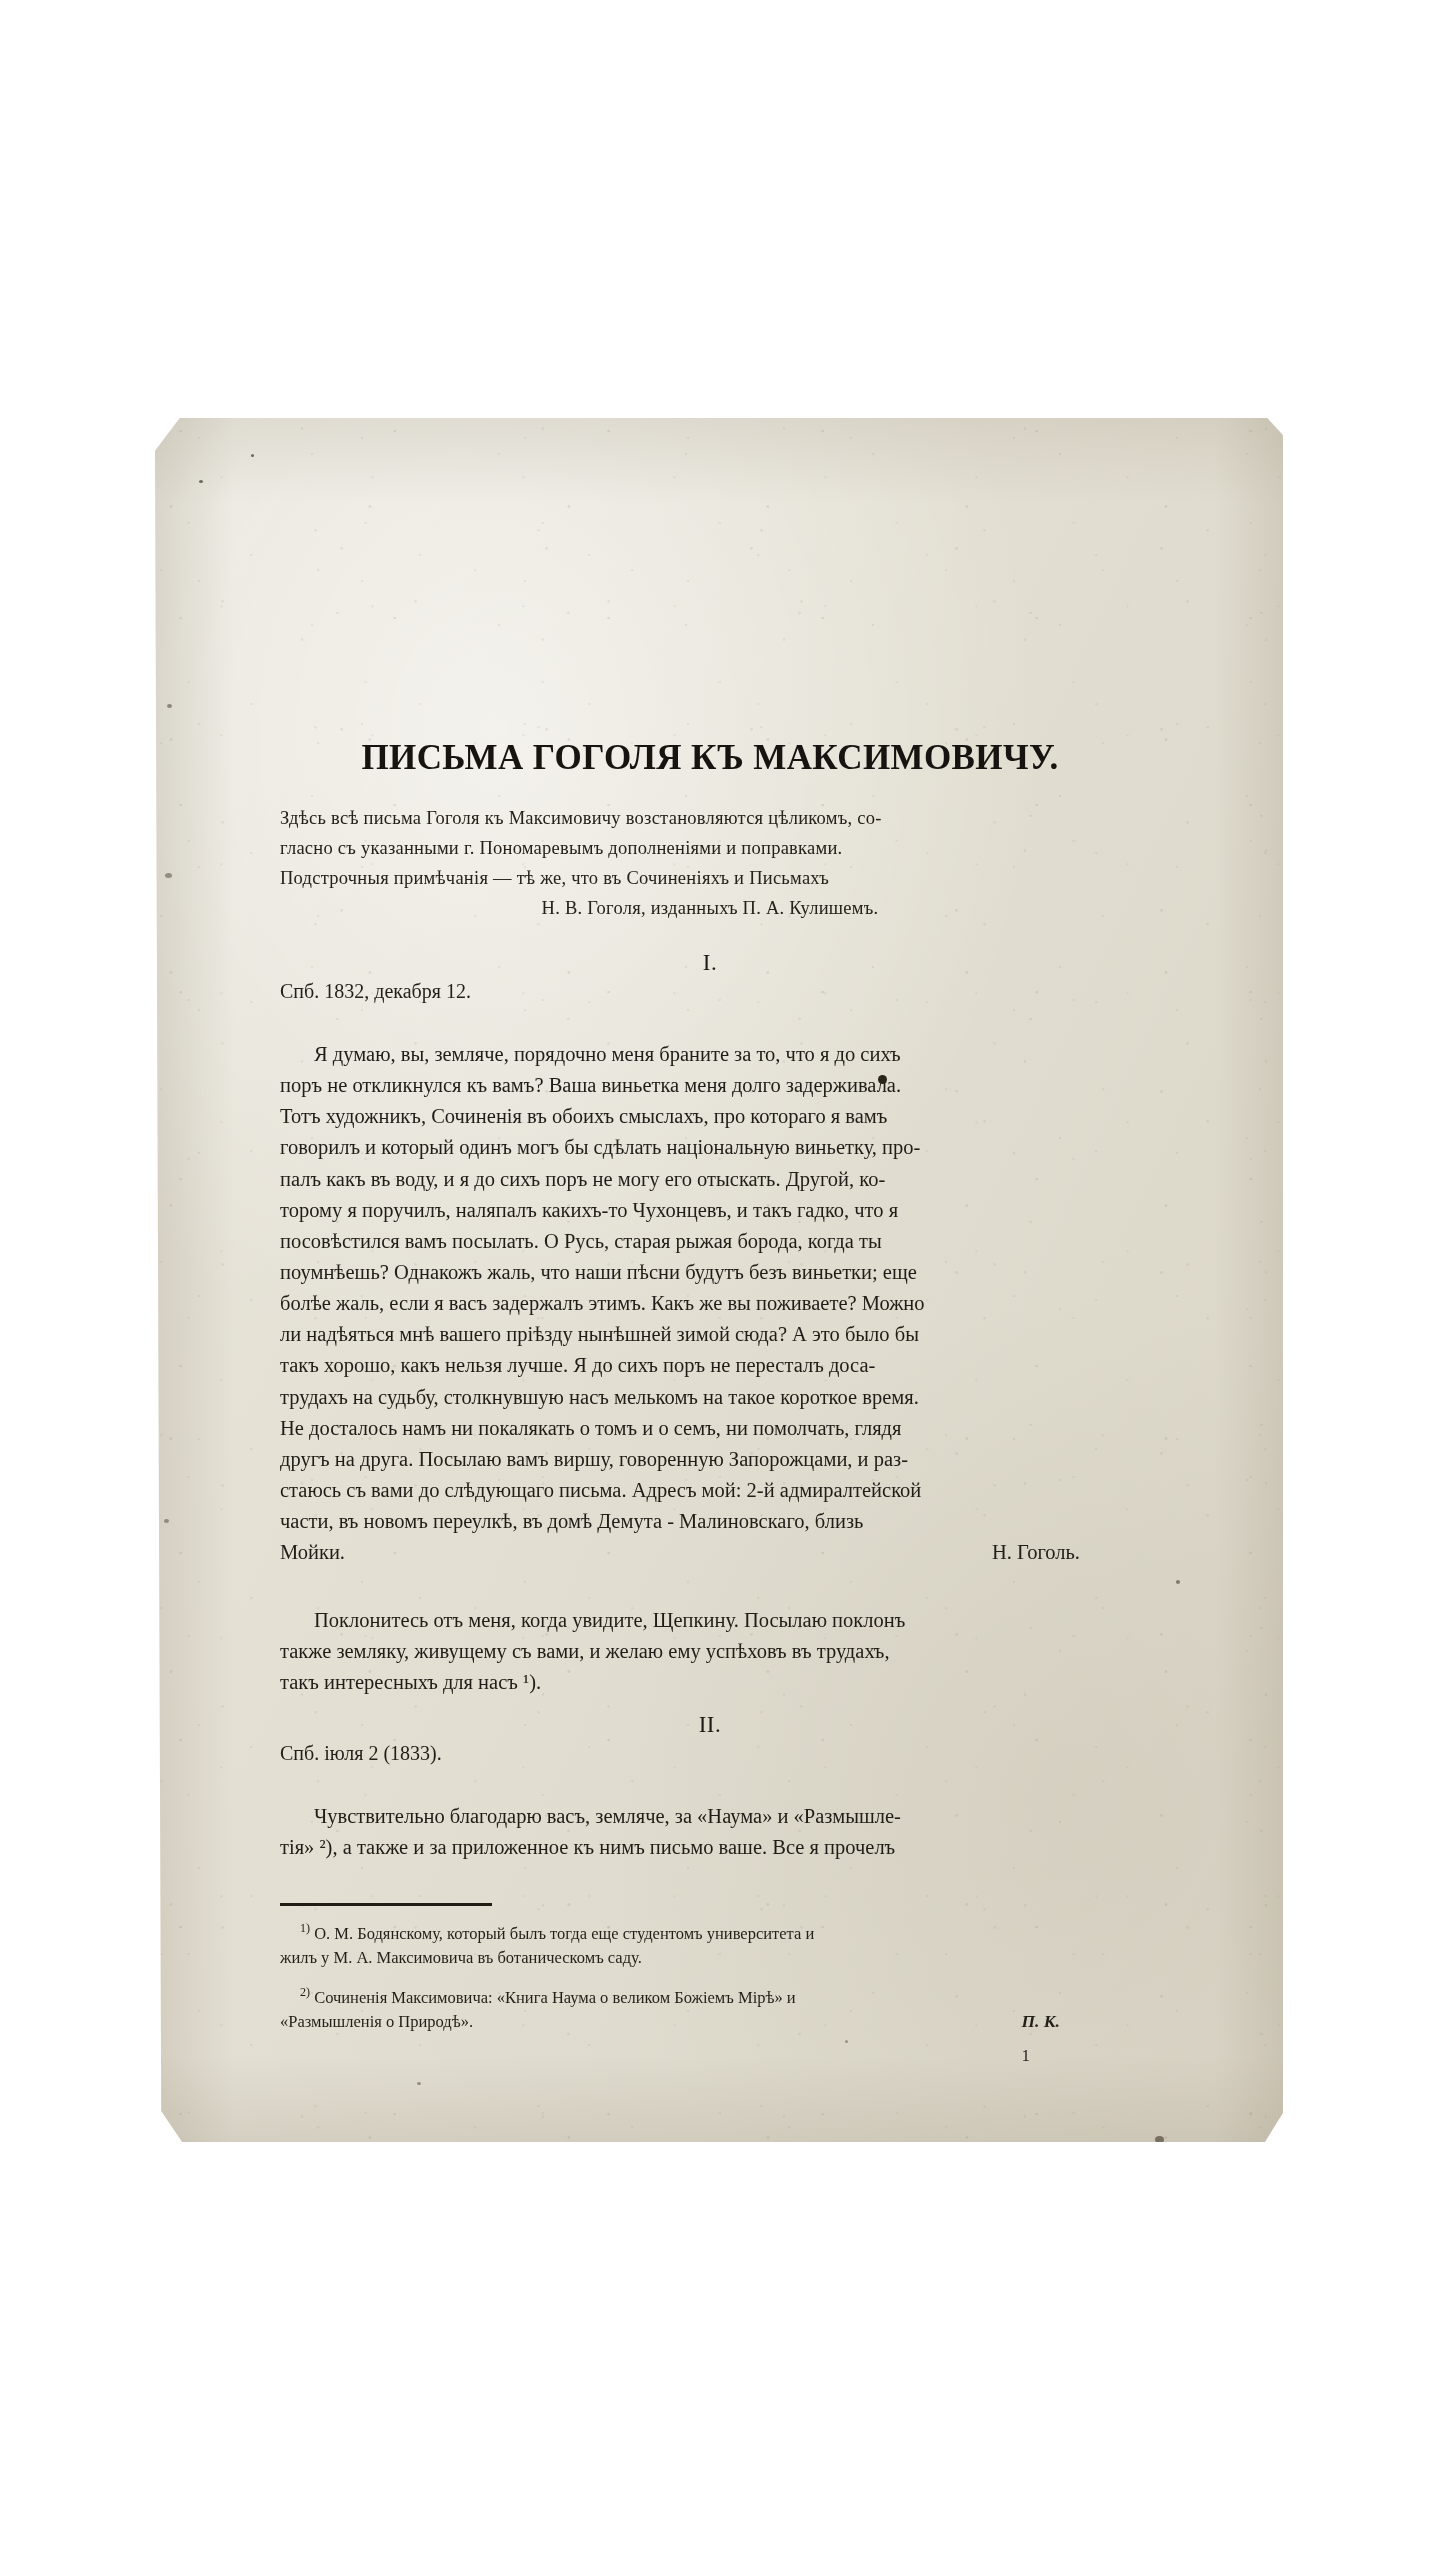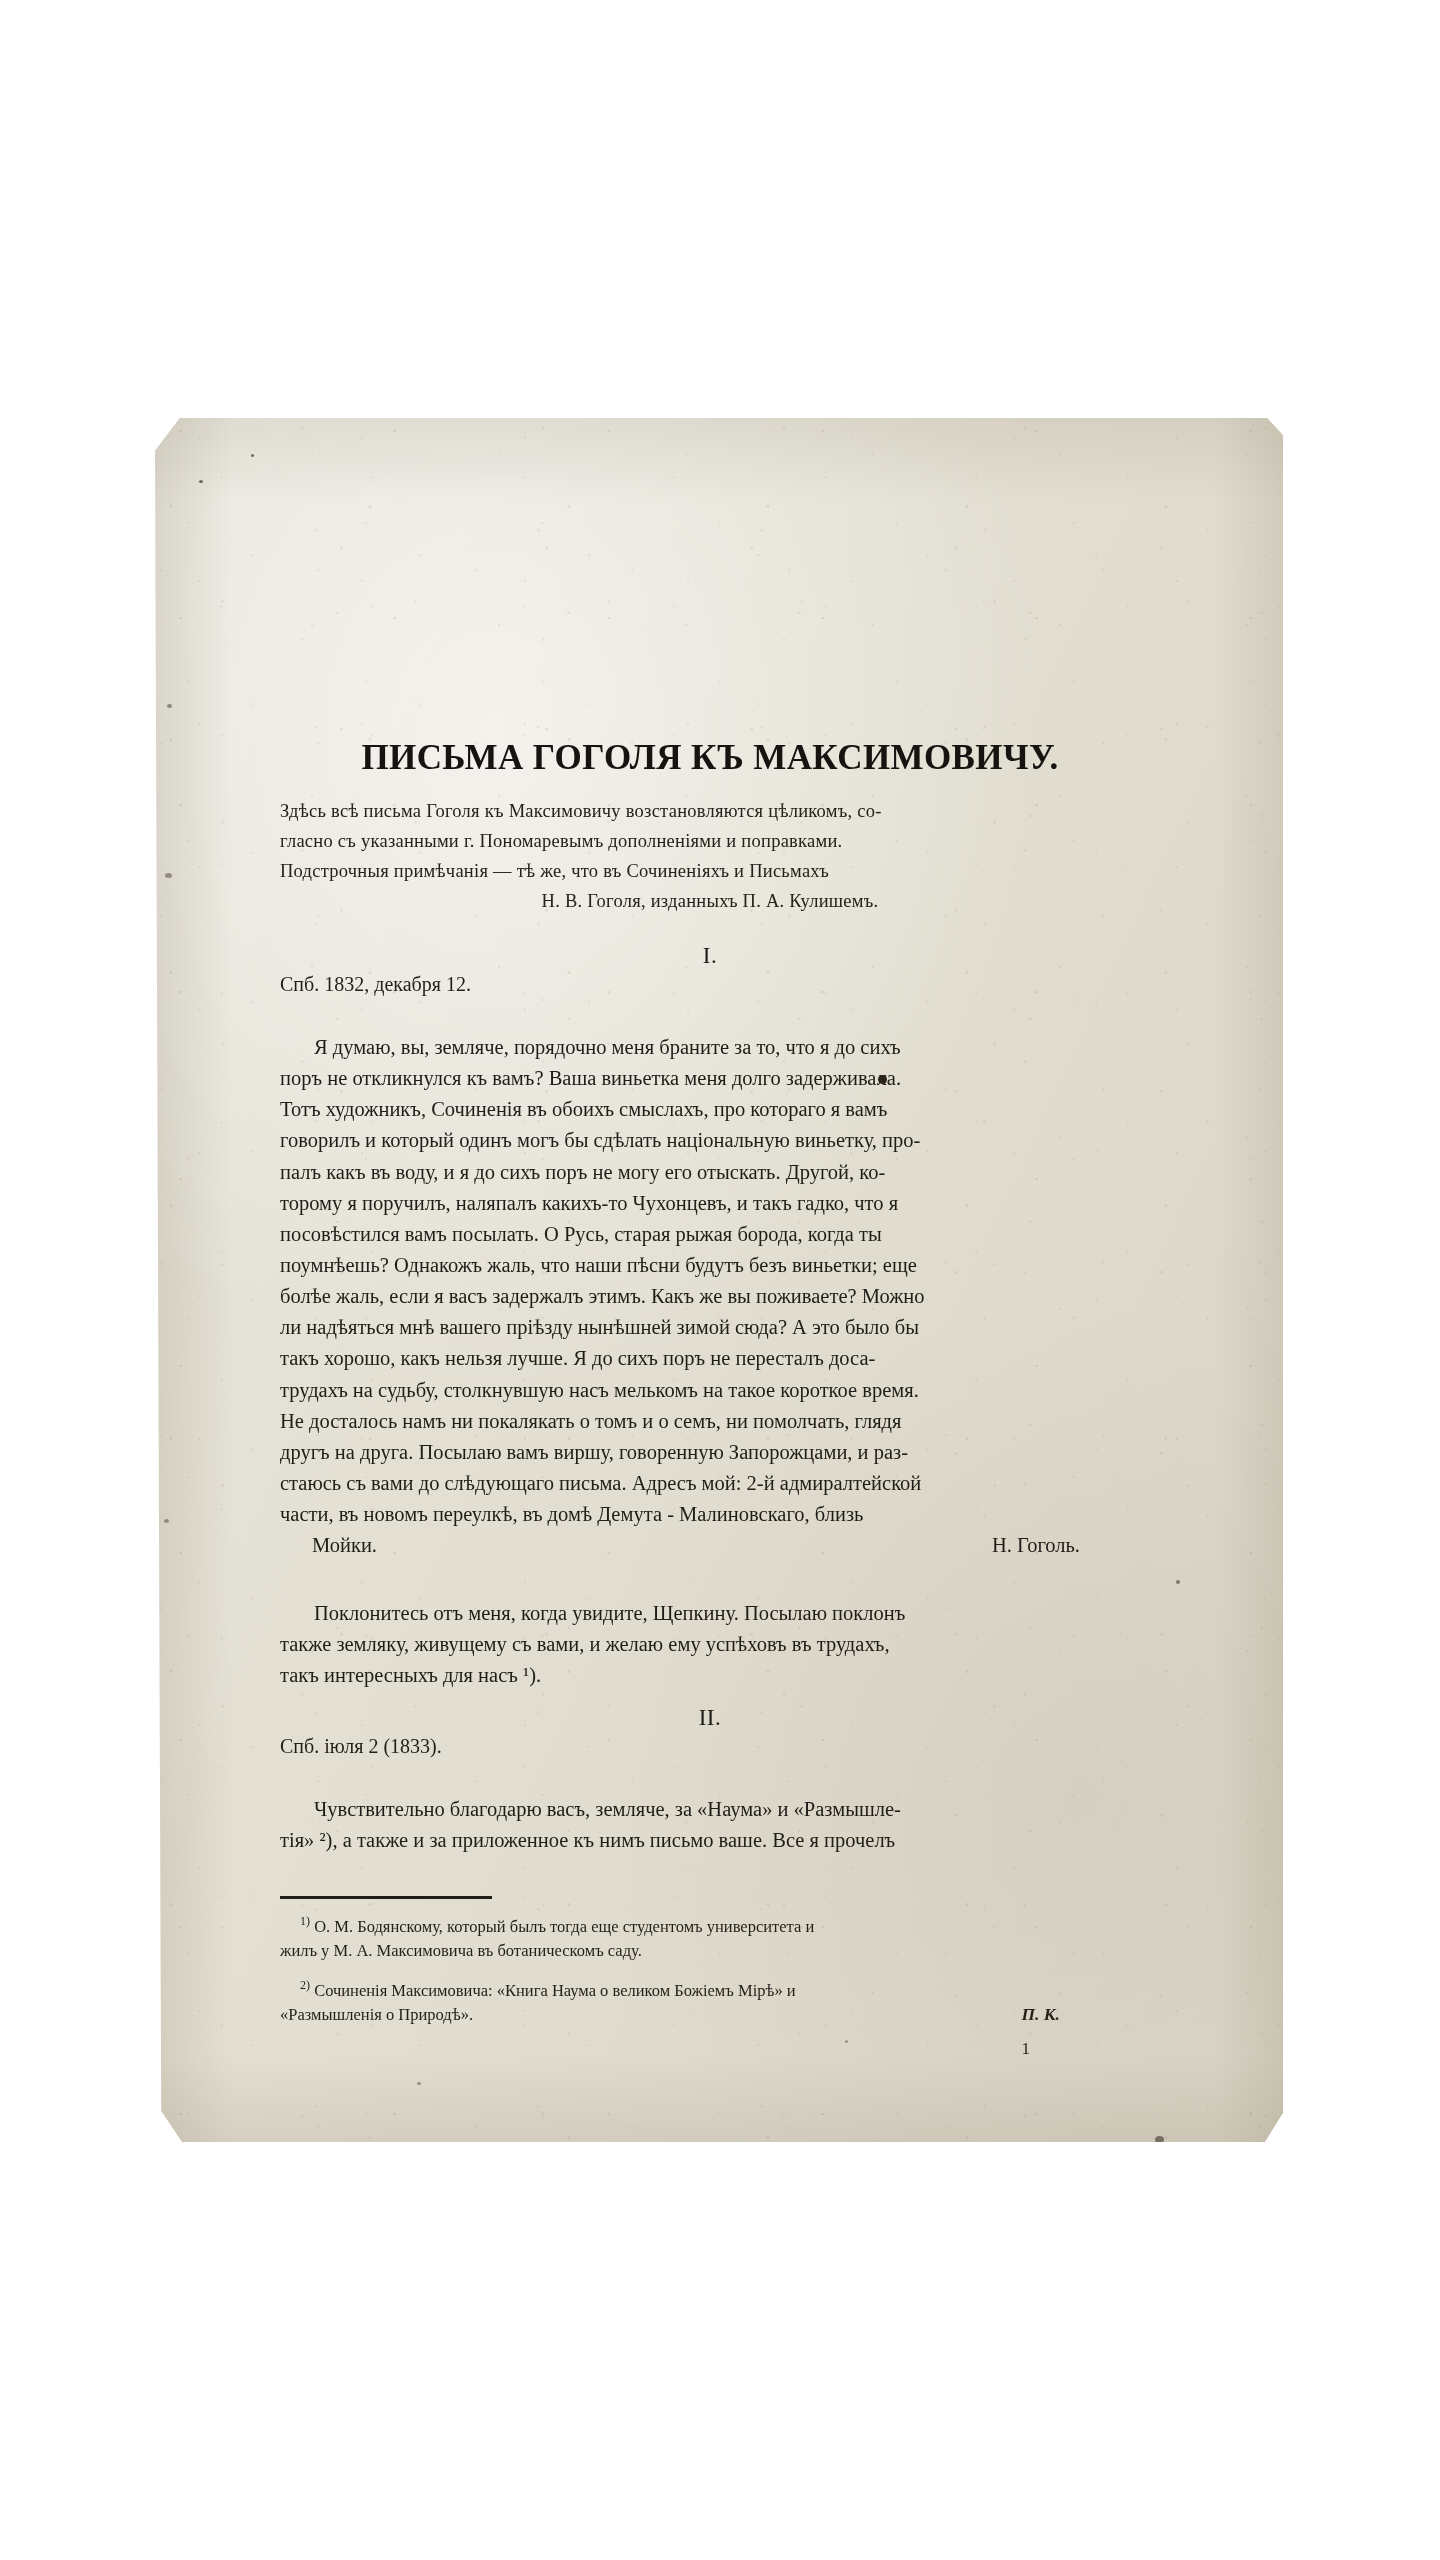--- a/index.html
+++ b/index.html
@@ -97,21 +97,21 @@
     position: absolute;
     left: 598px;
     top: 337px;
     width: 9px;
     height: 9px;
     border-radius: 50%;
     background: #2a241b;
   }
 
   h1#doc-title {
-    margin: 0 0 19px 0;
+    margin: 0 0 26px 0;
     font-size: 35px;
     font-weight: bold;
     text-align: center;
     letter-spacing: .4px;
     color: #161310;
     font-family: "Liberation Serif", "DejaVu Serif", serif;
     text-rendering: optimizeLegibility;
   }
 
   .headnote {
@@ -151,21 +151,20 @@
     text-align: justify;
     color: #201c17;
   }
   p.body .line { display: block; white-space: nowrap; }
   p.body .line.first { text-indent: 0; margin-top: 36px; }
   .indent-lead { display: inline-block; width: 34px; }
 
   .signature-line {
     display: block;
     position: relative;
-    margin-left: 32px;
   }
   .signature-line .sig {
     position: absolute;
     right: 60px;
     top: 0;
   }
 
   p.body.para2 { margin-top: 16px; }
   p.body.para3 { margin-top: 6px; }
 

